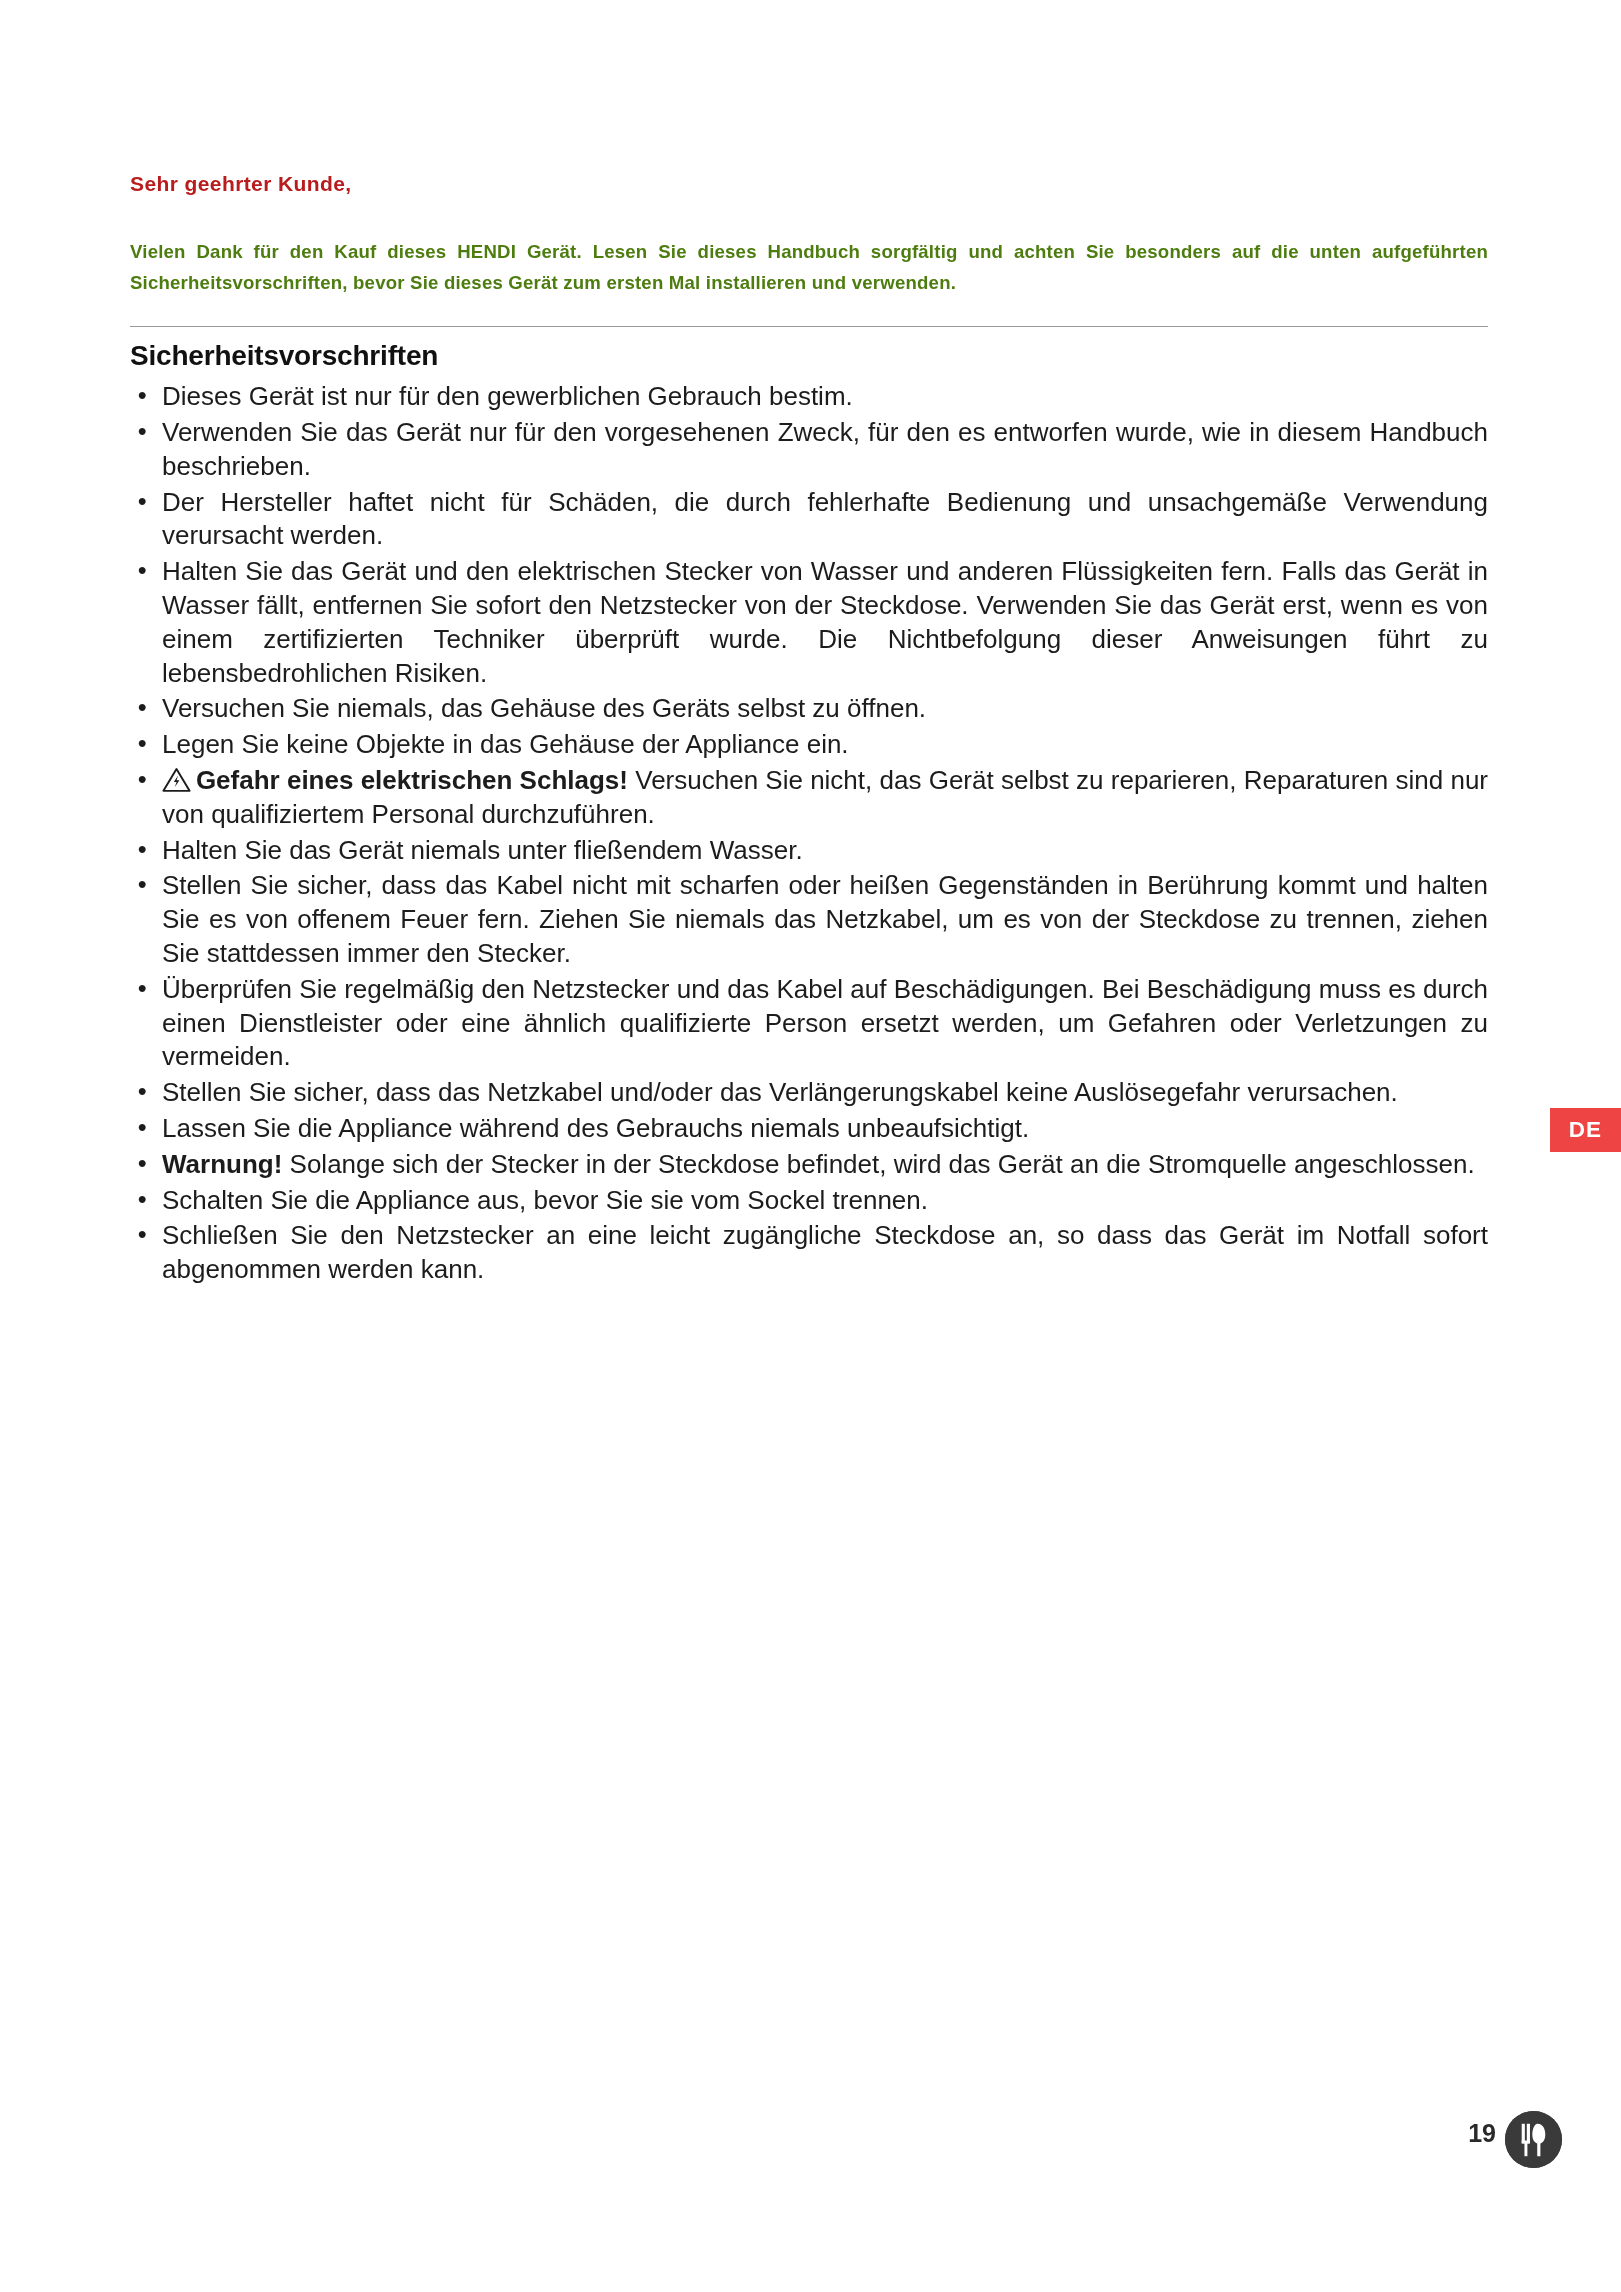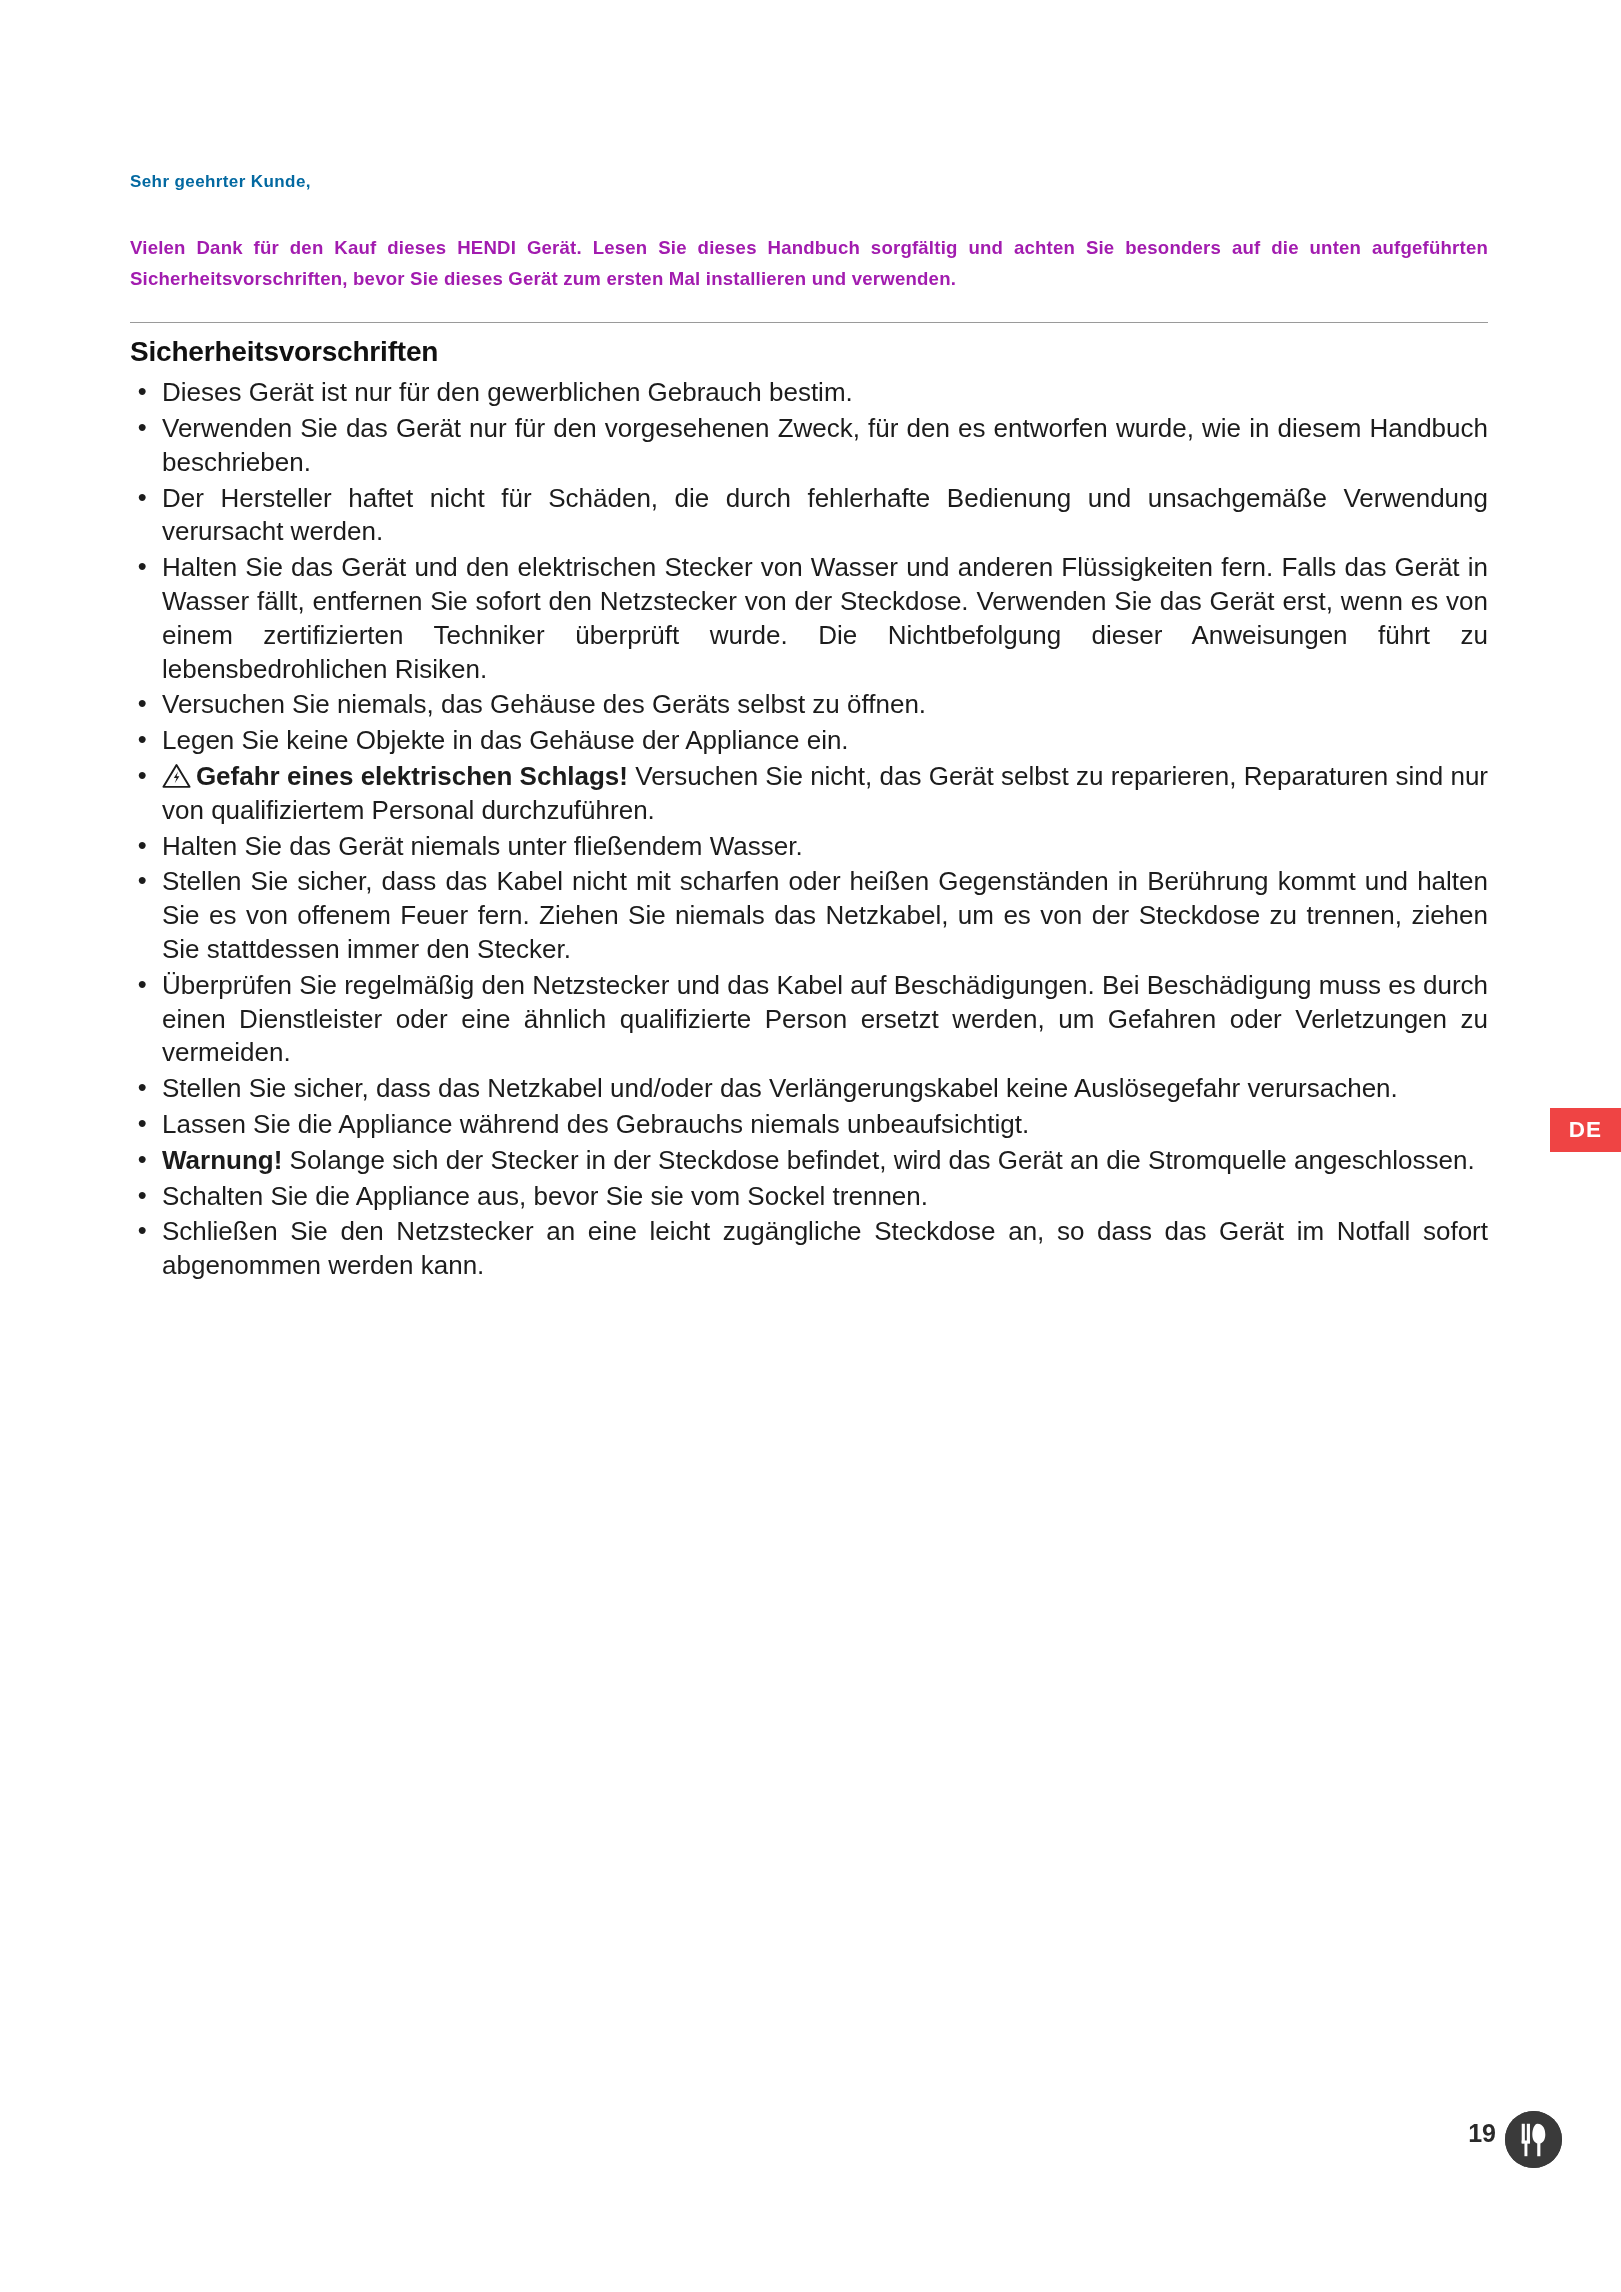--- a/index.html
+++ b/index.html
@@ -26,35 +26,35 @@
 
   .content {
     position: absolute;
     left: 130px;
     top: 172px;
     width: 1358px;
   }
 
   
   .salutation {
-    font-size: 17px;
+    font-size: 21px;
     font-weight: bold;
     letter-spacing: 0.4px;
     margin: 0 0 41px 0;
-    color: #0369a1;
+    color: #b91c1c;
   }
 
   .intro {
     font-size: 18.6px;
     font-weight: bold;
     line-height: 1.65;
     text-align: justify;
     letter-spacing: 0.2px;
     margin: 0;
-    color: #a21caf;
+    color: #4d7c0f;
   }
 
   .rule {
     border: none;
     border-top: 1px solid #9a9a9a;
     margin: 27.4px 0 13.7px 0;
     width: 100%;
   }
 
   h1.section-title {

